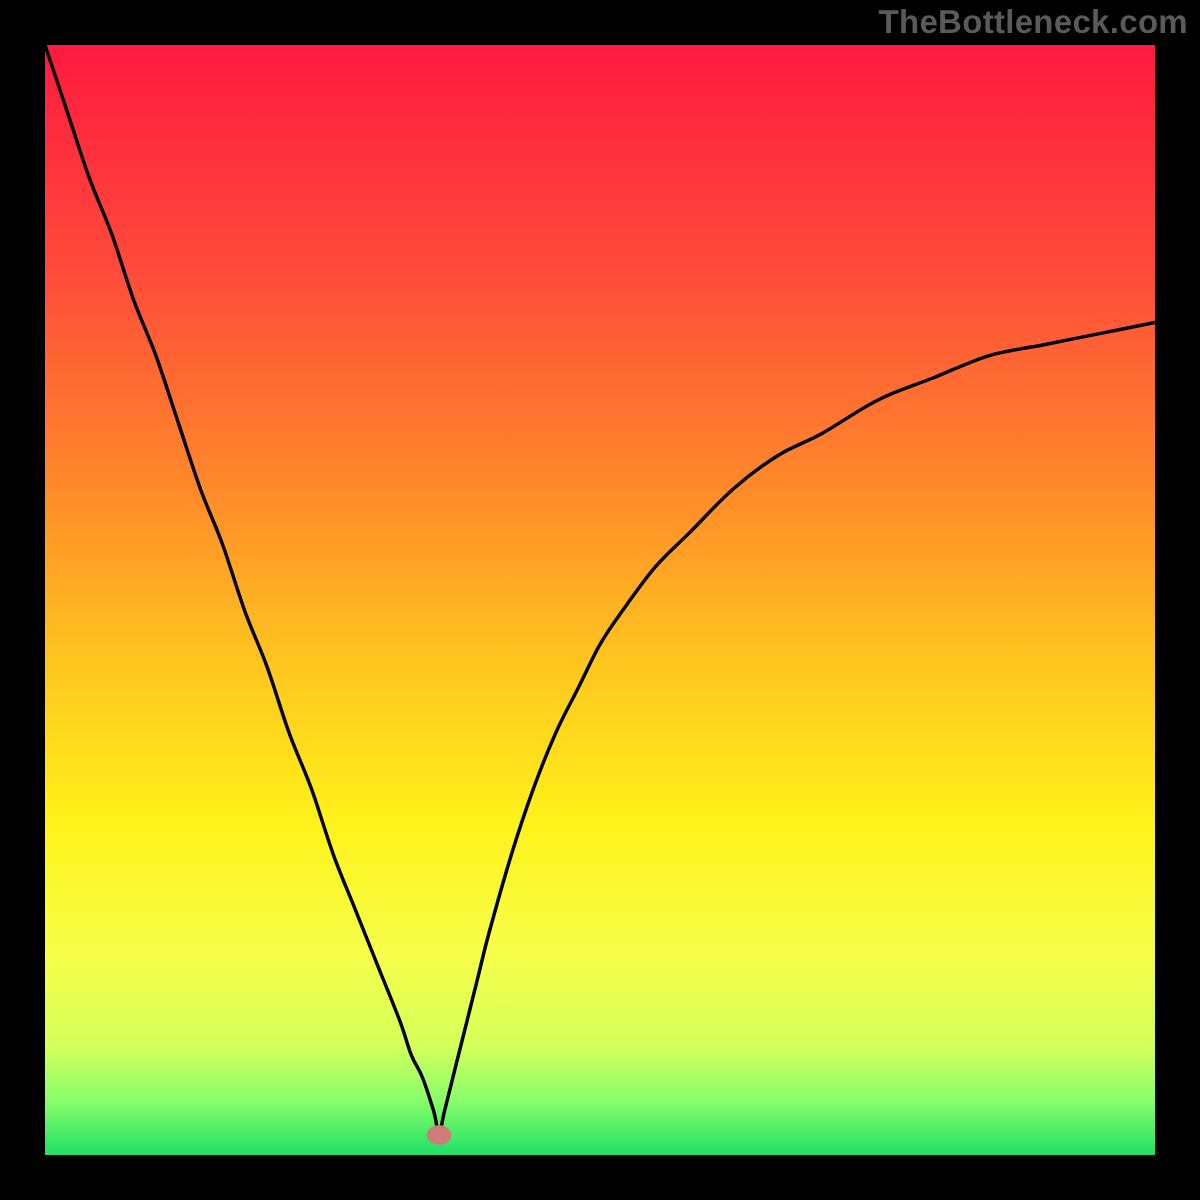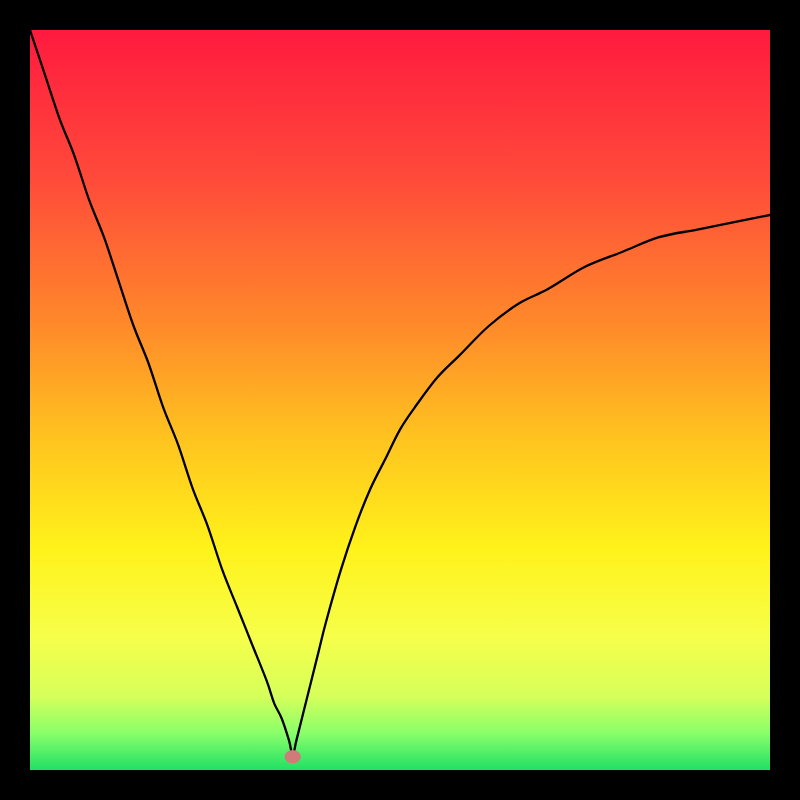--- a/index.html
+++ b/index.html
@@ -27,20 +27,21 @@
     top: 30px;
     width: 740px;
     height: 740px;
   }
   svg { display: block; }
 </style>
 </head>
 <body>
 
 <div class="frame">
+  <div class="watermark">TheBottleneck.com</div>
   <div class="plot">
     <svg id="chart-svg" width="740" height="740" viewBox="0 0 740 740">
       <defs>
         <linearGradient id="bg-grad" x1="0" y1="0" x2="0" y2="1">
             <stop offset="0%" stop-color="#ff1a3f"></stop>
             <stop offset="20%" stop-color="#ff4a3a"></stop>
             <stop offset="40%" stop-color="#ff8a2a"></stop>
             <stop offset="55.00000000000001%" stop-color="#ffc31f"></stop>
             <stop offset="70%" stop-color="#fff21a"></stop>
             <stop offset="82%" stop-color="#f6ff4a"></stop>

